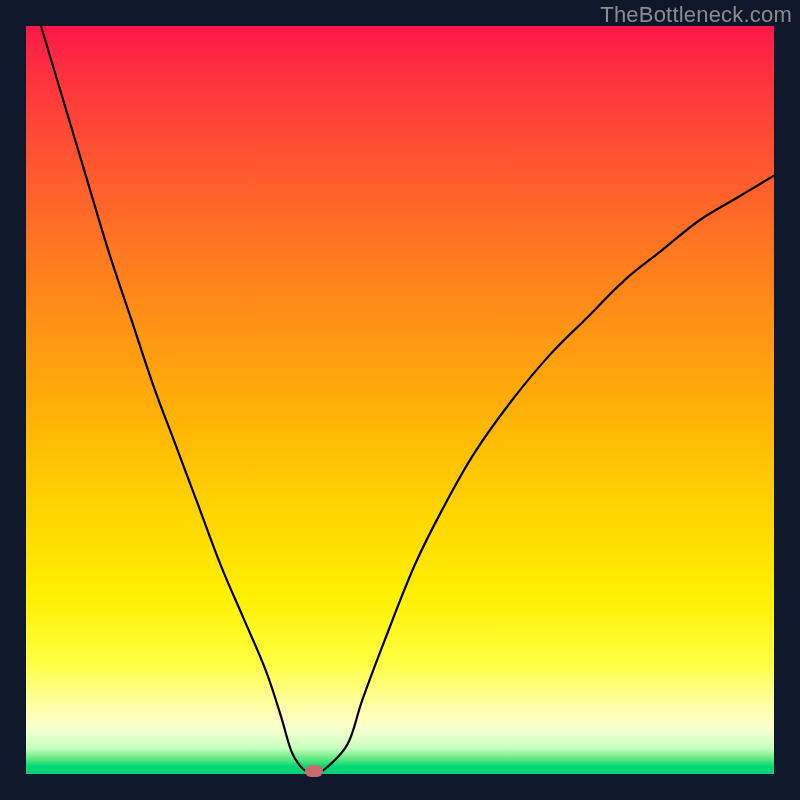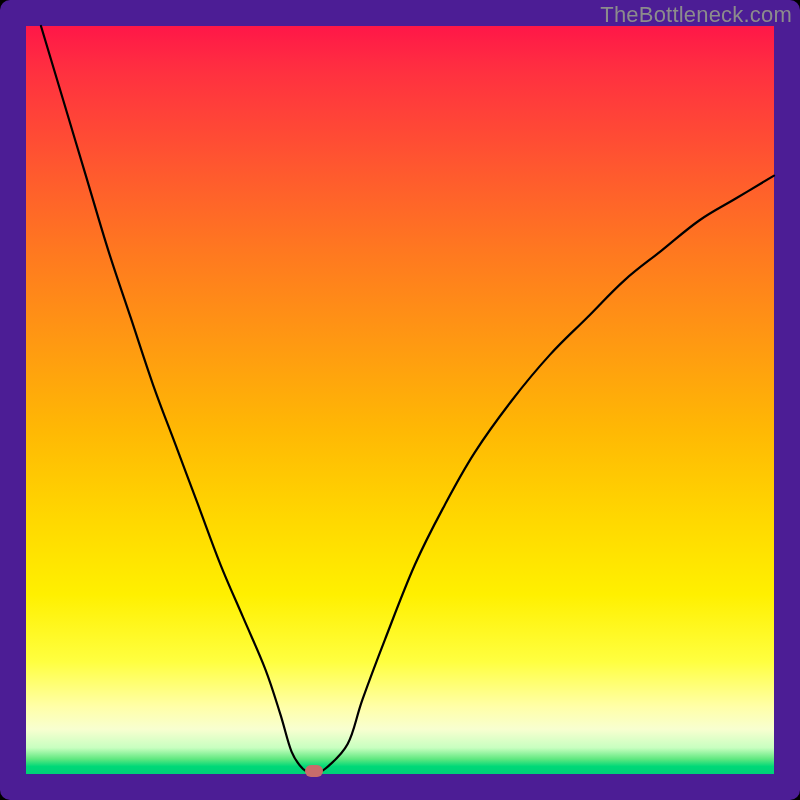--- a/index.html
+++ b/index.html
@@ -6,23 +6,22 @@
     margin: 0;
     padding: 0;
     width: 800px;
     height: 800px;
     background: #000;
     overflow: hidden;
   }
   .outer {
     width: 800px;
     height: 800px;
-    background: #4c1d95;
+    background: #0f172a;
     position: relative;
-    border-radius: 10px;
   }
   .plot {
     position: absolute;
     left: 26px;
     top: 26px;
     width: 748px;
     height: 748px;
     background: linear-gradient(to bottom,
       #ff1748 0%,
       #ff3040 6%,

